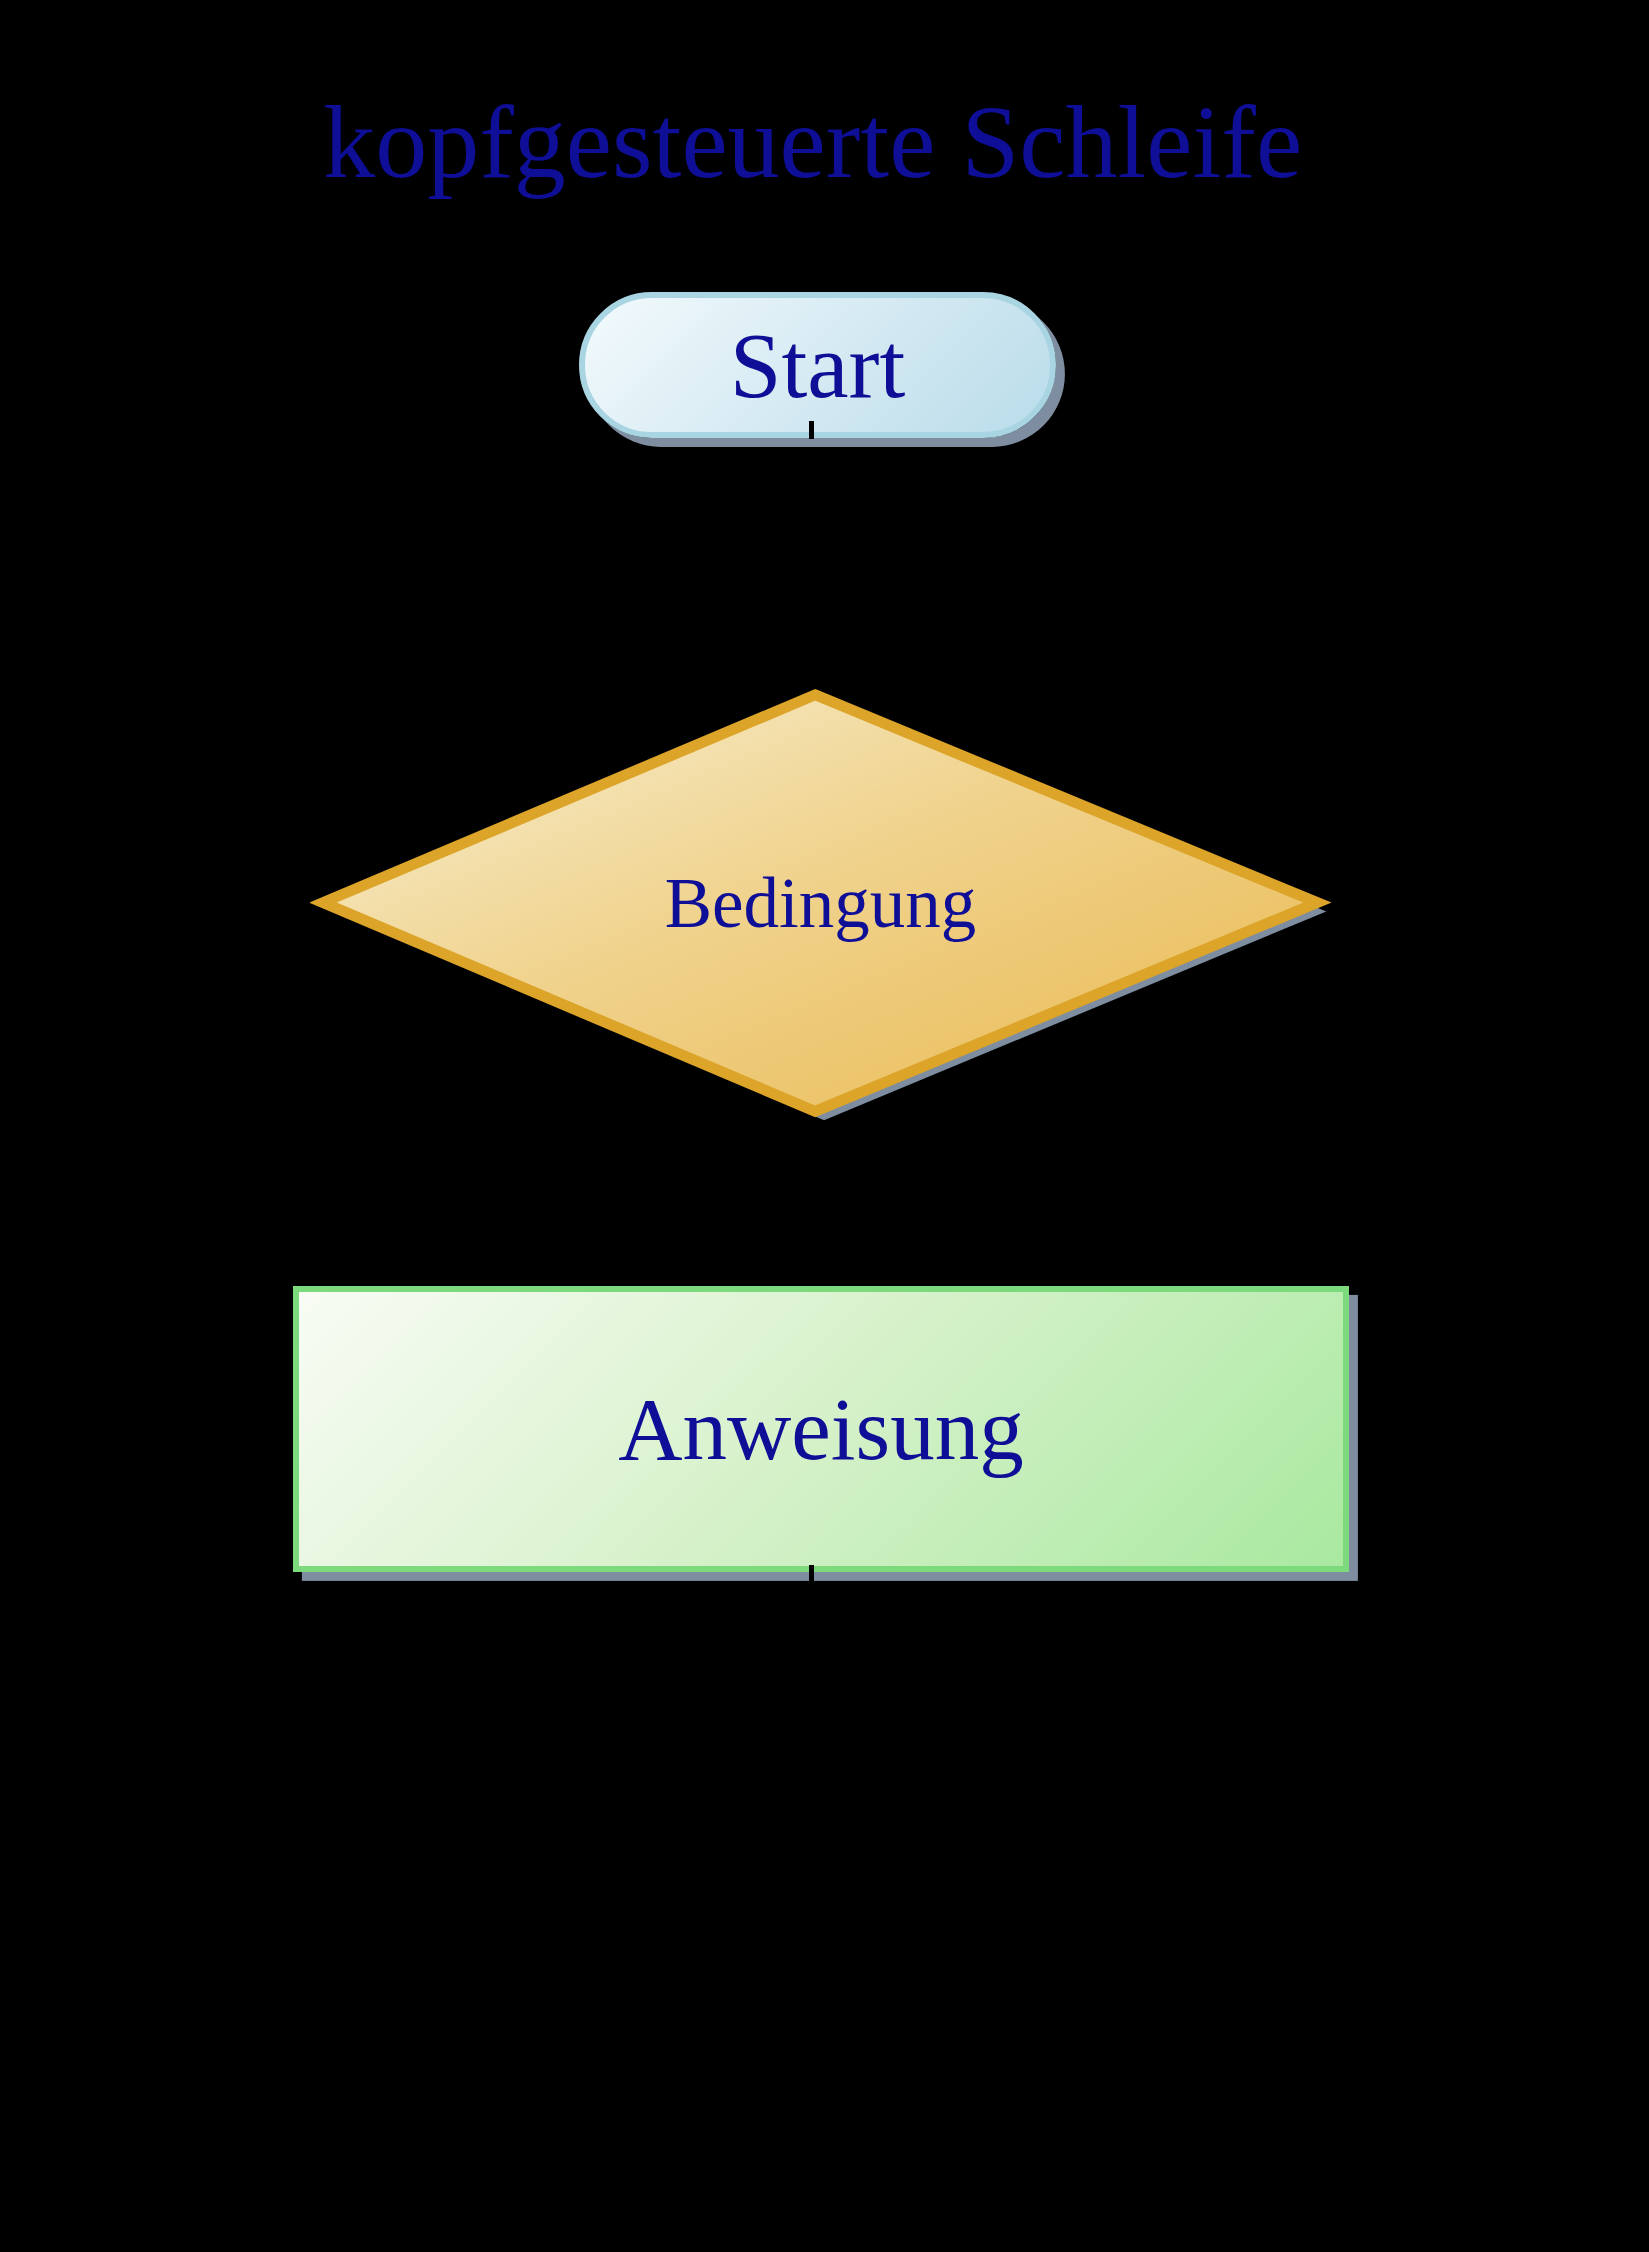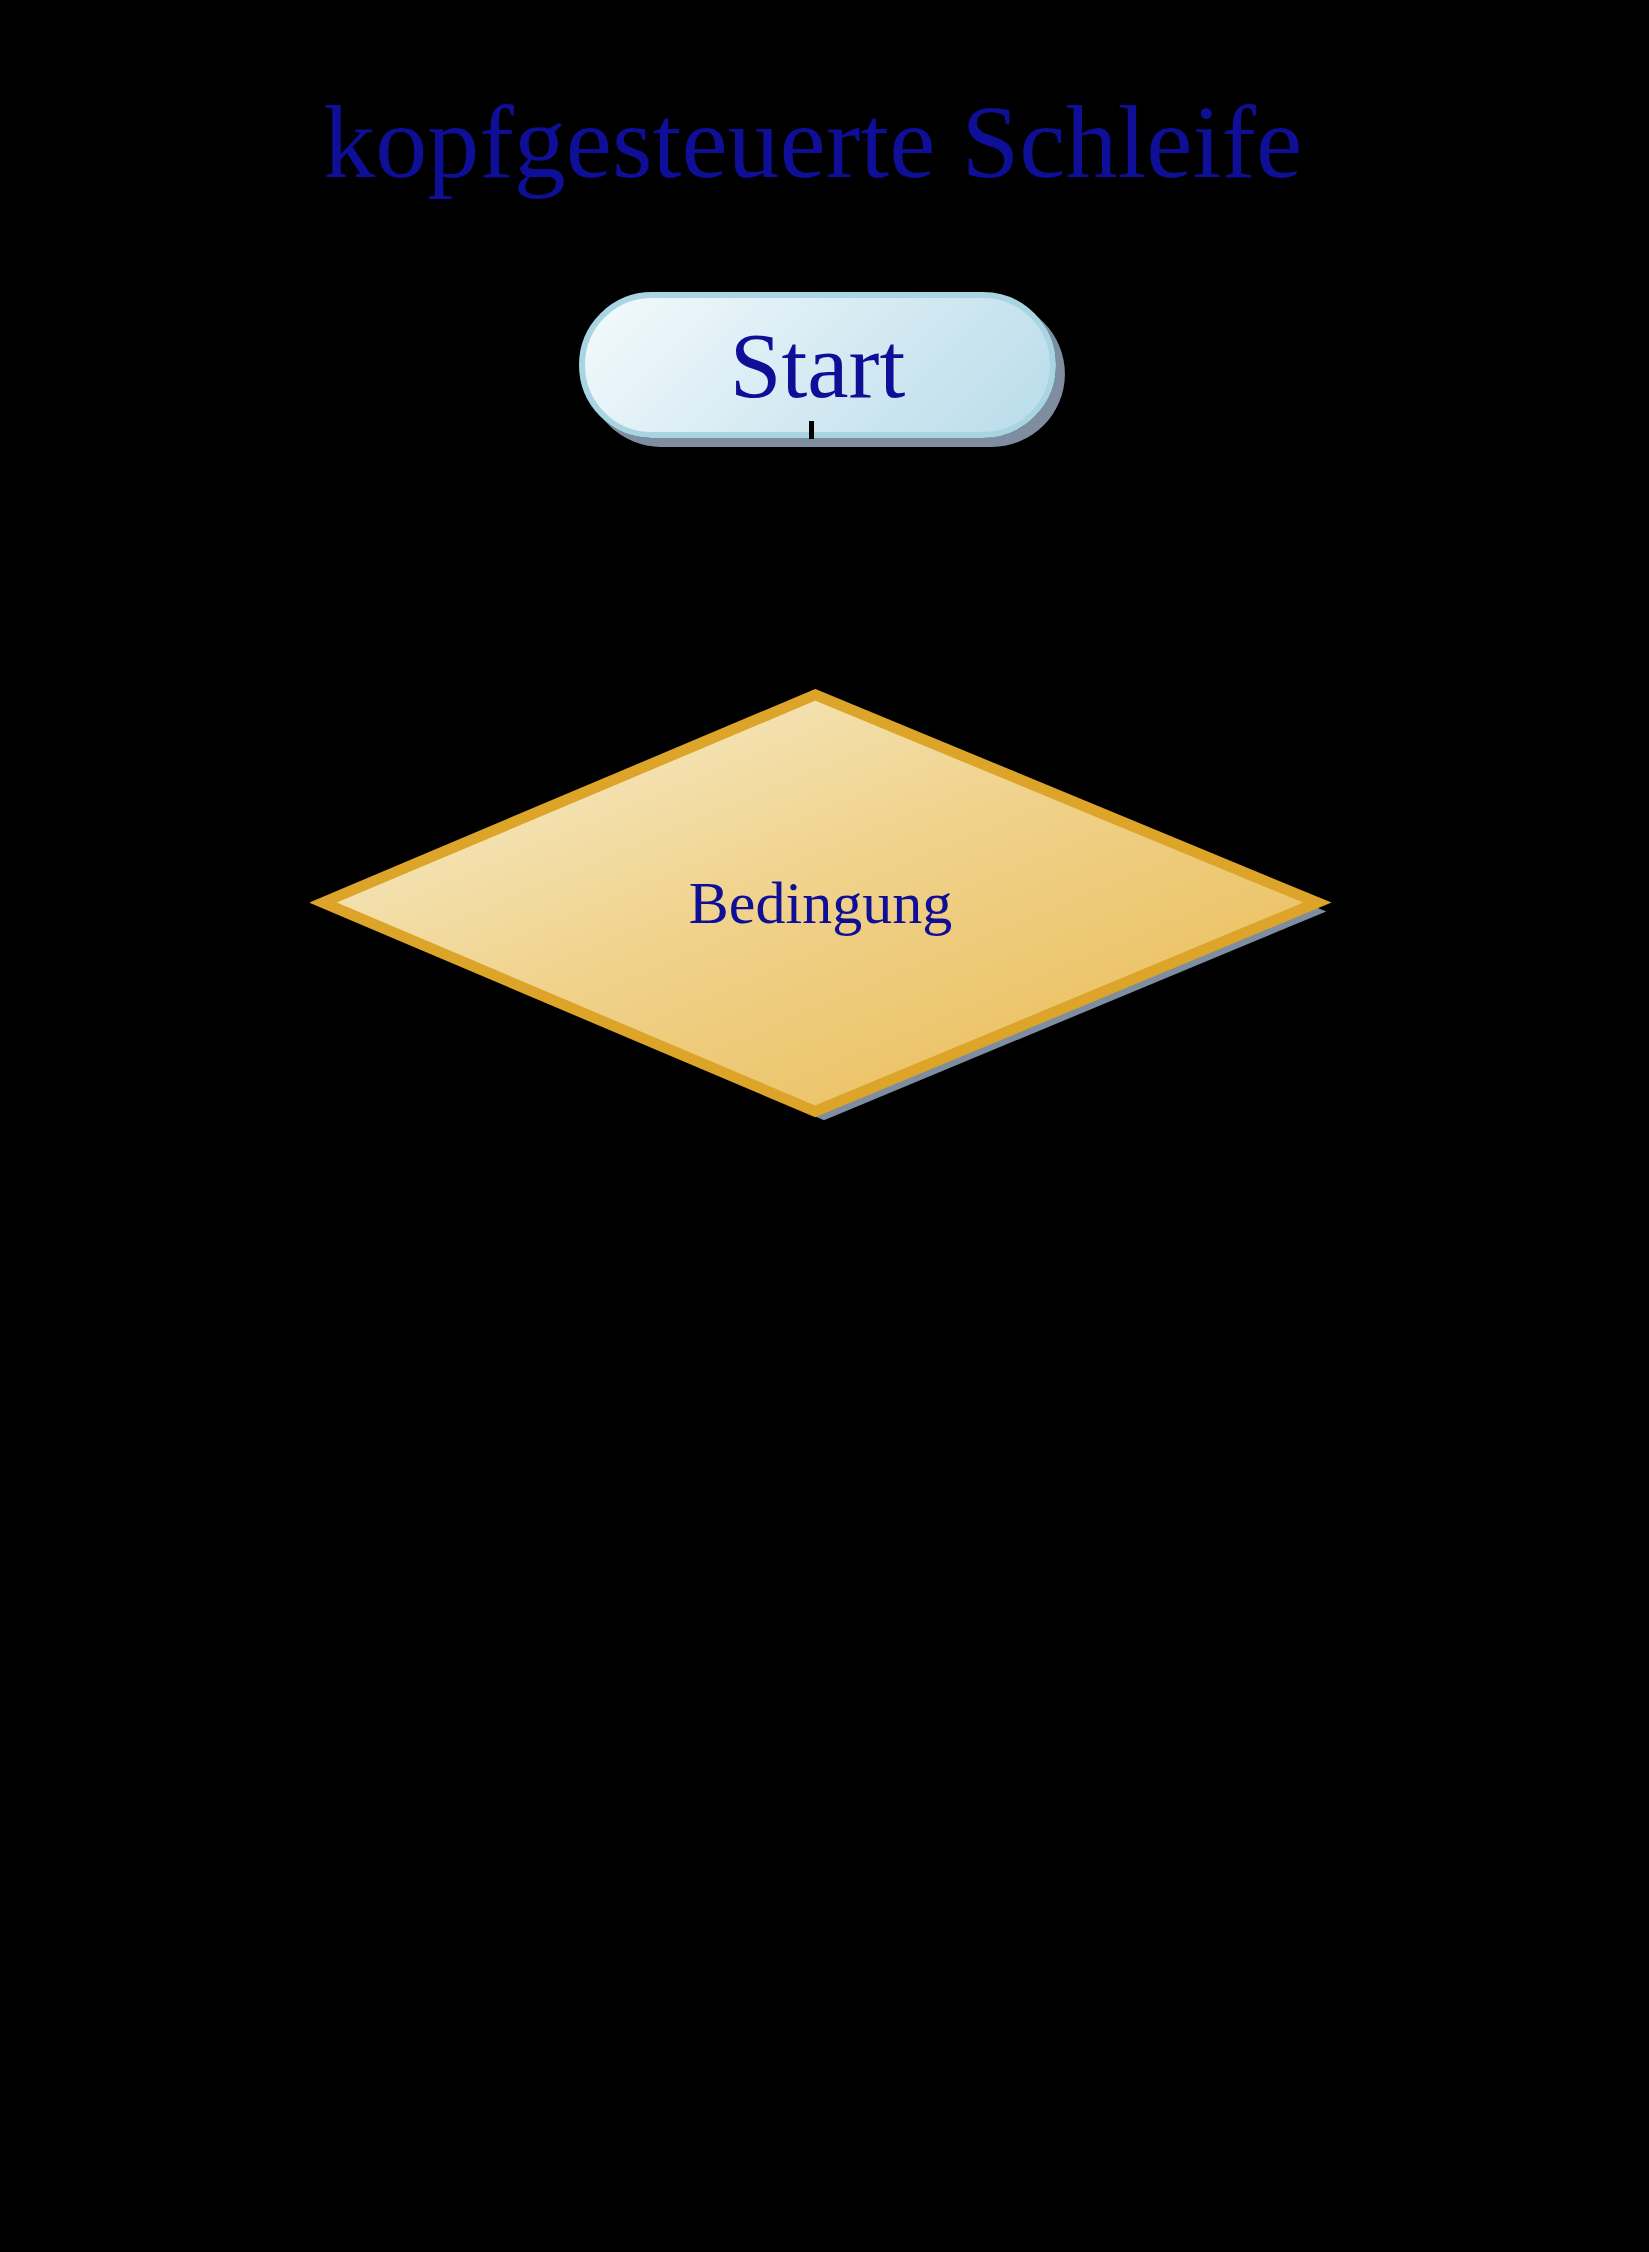--- a/index.html
+++ b/index.html
@@ -95,21 +95,21 @@
     left: 323px;
     top: 694px;
     width: 995px;
     height: 417px;
     display: flex;
     flex-direction: column;
     align-items: center;
     justify-content: center;
     text-align: center;
     color: var(--c-text, #0e0e96);
-    font-size: 60px;
+    font-size: 71px;
     line-height: 114px;
     gap: 41px;
   }
 
   
   .tick {
     position: absolute;
     background: var(--c-connector, #000);
   }
   .tick-below-start   { left: 809px; top: 421px;  width: 4.9px; height: 17.7px; }
@@ -138,20 +138,23 @@
       </linearGradient>
     </defs>
     <polygon class="diamond-shadow" points="522,21 1032,232 522,444 22,232"></polygon>
     <polygon class="diamond-main" points="513,12 1023,223 513,435 13,223"></polygon>
   </svg>
 
   <div class="diamond-label">
     <span>Bedingung</span>
   </div>
 
+  <div class="process">
+    <span>Anweisung</span>
+  </div>
 
   <div class="tick tick-below-process"></div>
 
 
   <div class="tick tick-above-end"></div>
 
 </div>
 
 
 </body></html>

